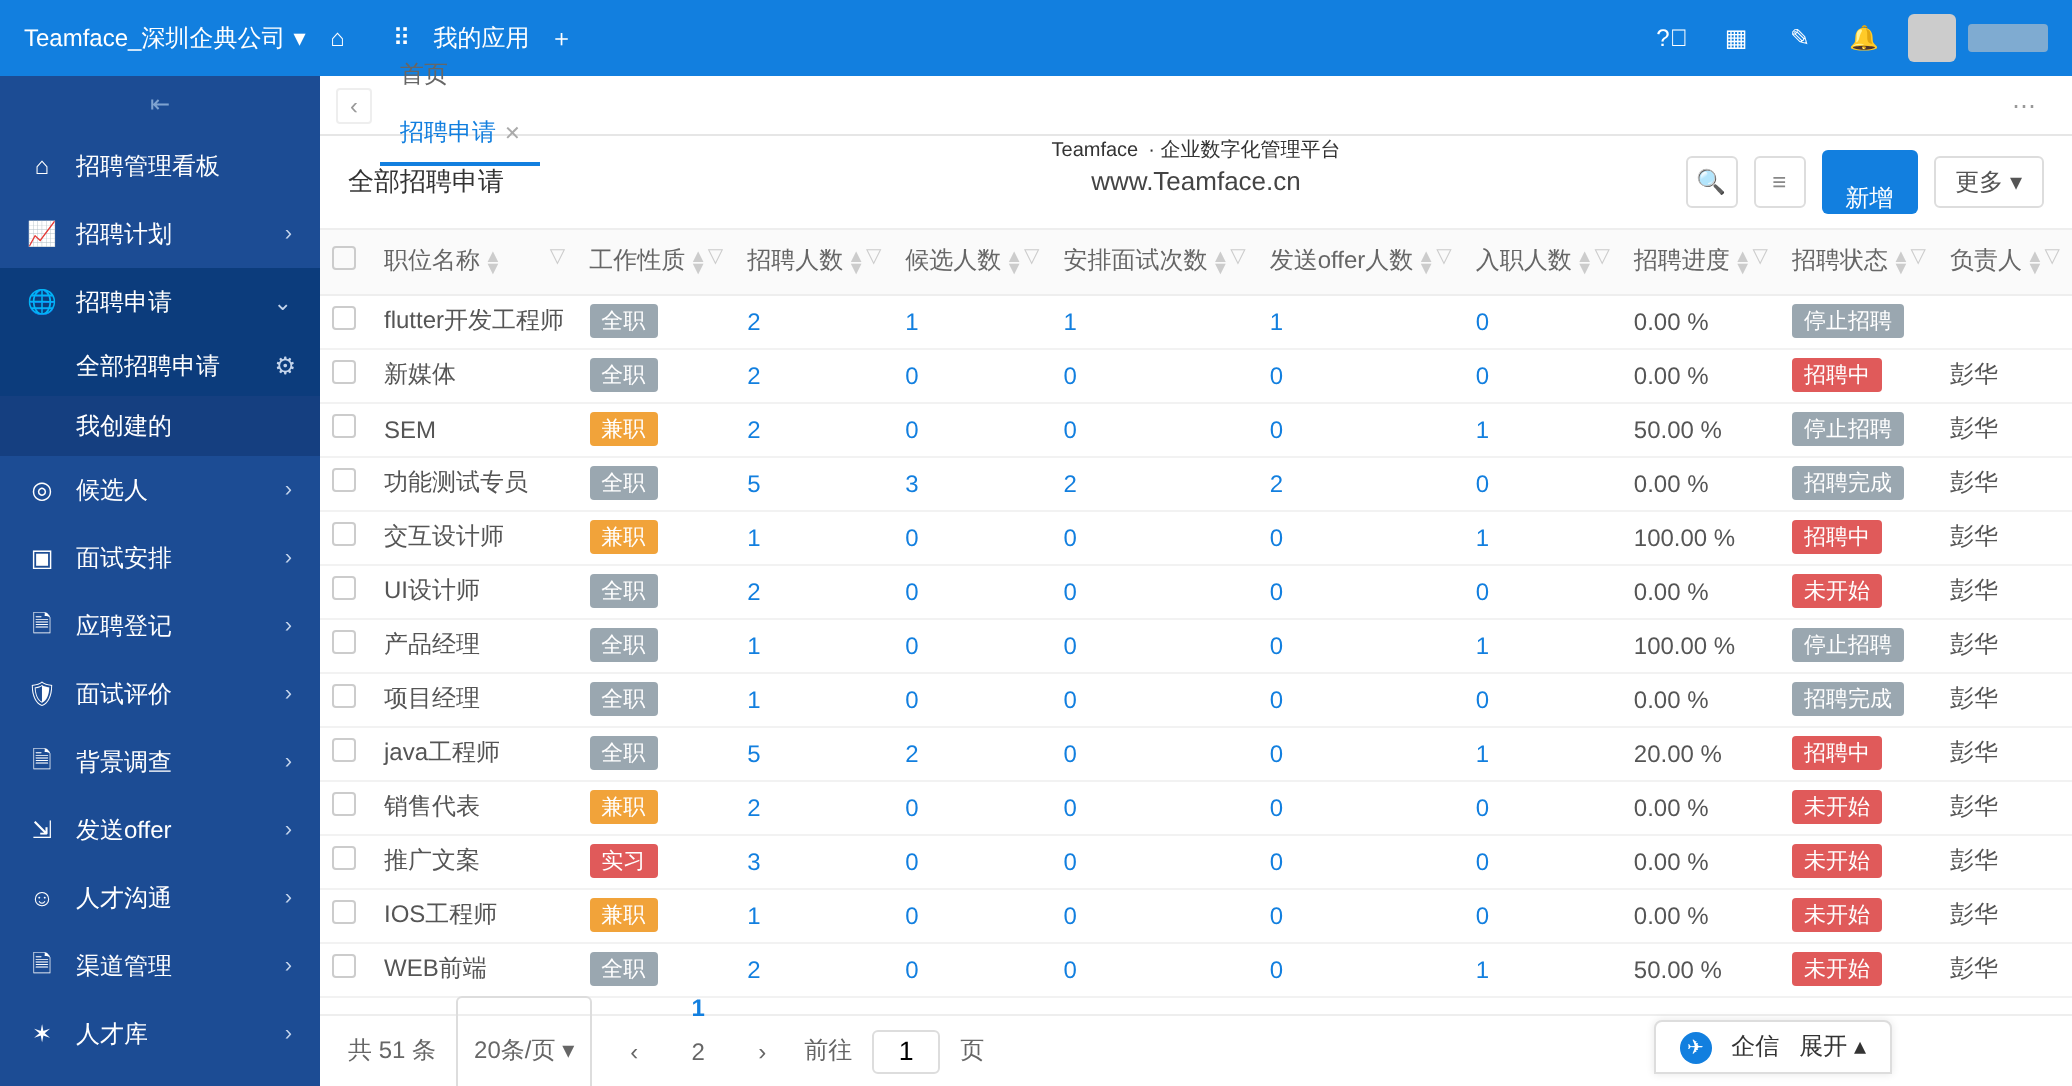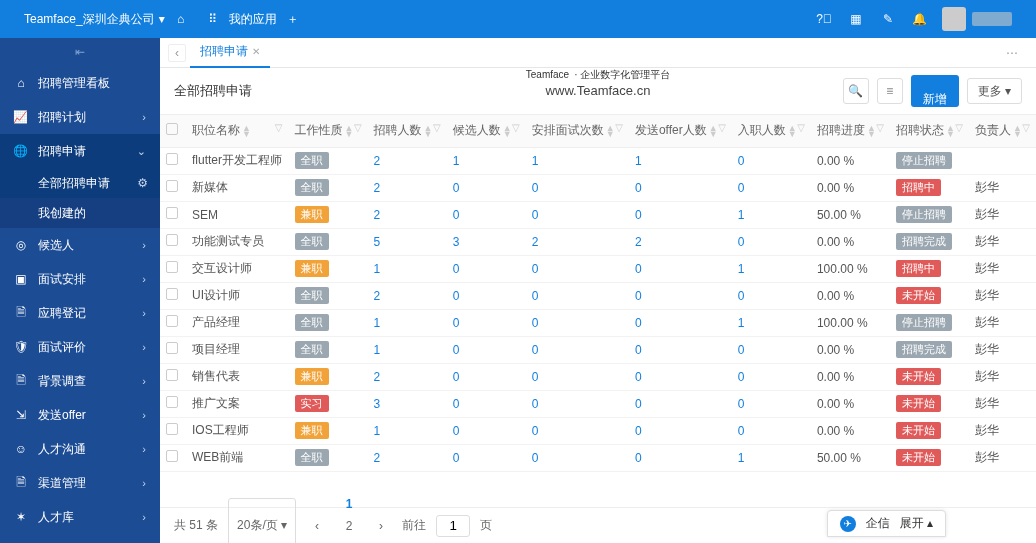--- a/index.html
+++ b/index.html
@@ -1,18 +1,18 @@
 <!DOCTYPE html>
 <html><head>
 <meta charset="utf-8">
 <style>
 * { margin: 0; padding: 0; box-sizing: border-box; font-family: "Microsoft YaHei", Arial, sans-serif; }
 body { background: #fff; font-size: 12px; color: #333; width: 1036px; height: 543px; overflow: hidden; }
 
-.topbar { height: 38px; background: #127fdf; color: #fff; display: flex; align-items: center; padding: 0 24px; }
+.topbar { height: 38px; background: #127fdf; color: #fff; display: flex; align-items: center; padding: 0 12px; }
 .topbar .company { display: flex; align-items: center; gap: 4px; cursor: pointer; }
 .topbar .iconbtn { width: 32px; height: 32px; display: flex; align-items: center; justify-content: center; cursor: pointer; }
 .topbar .spacer { flex: 1; }
 .topbar .avatar { width: 24px; height: 24px; background: #ccc; border-radius: 3px; margin-left: 6px; }
 .topbar .userblur { width: 40px; height: 14px; background: rgba(200,200,200,0.6); margin-left: 6px; border-radius: 2px; }
 
 .main { display: flex; height: 505px; }
 
 .sidebar { width: 160px; background: #1c4c94; color: #fff; display: flex; flex-direction: column; }
 .sidebar .collapse-area { height: 28px; display:flex; align-items:center; justify-content:center; background:#1c4c94; color:#7fa3d0; cursor:pointer; }
@@ -157,20 +157,23 @@
           <span>人才库</span>
           <span class="chev">›</span>
         </div>
       </div>
   </div>
 
   <div class="content">
     <div class="tabs">
       <div class="tabnav">‹</div>
       <div id="tabs-slot">
+          <div class="tab">
+            <span>首页</span>
+          </div>
           <div class="tab active">
             <span>招聘申请</span>
             <span class="close">✕</span>
           </div>
         </div>
       <div class="spacer"></div>
       <div class="dots">⋯</div>
     </div>
 
     <div class="watermark">
@@ -302,20 +305,33 @@
               <td><span class="chk"></span></td>
               <td>项目经理</td>
               <td><span class="tag" style="background:#9aa7b0">全职</span></td>
               <td class="num">1</td>
               <td class="num">0</td>
               <td class="num">0</td>
               <td class="num">0</td>
               <td class="num">0</td>
               <td>0.00 %</td>
               <td><span class="tag" style="background:#9aa7b0">招聘完成</span></td>
+              <td>彭华</td>
+            </tr>
+            <tr>
+              <td><span class="chk"></span></td>
+              <td>java工程师</td>
+              <td><span class="tag" style="background:#9aa7b0">全职</span></td>
+              <td class="num">5</td>
+              <td class="num">2</td>
+              <td class="num">0</td>
+              <td class="num">0</td>
+              <td class="num">1</td>
+              <td>20.00 %</td>
+              <td><span class="tag" style="background:#e05a5a">招聘中</span></td>
               <td>彭华</td>
             </tr>
             <tr>
               <td><span class="chk"></span></td>
               <td>销售代表</td>
               <td><span class="tag" style="background:#f1a33a">兼职</span></td>
               <td class="num">2</td>
               <td class="num">0</td>
               <td class="num">0</td>
               <td class="num">0</td>

